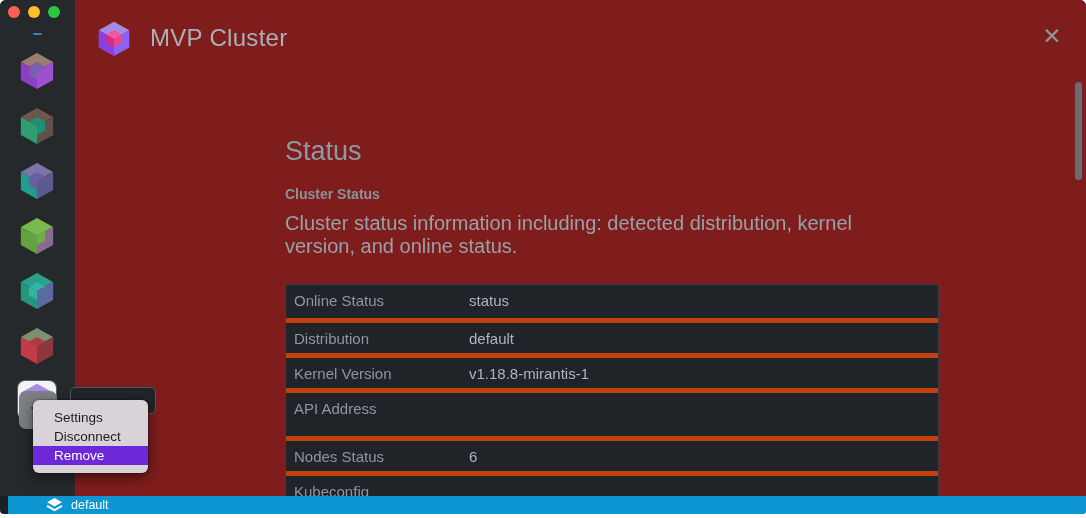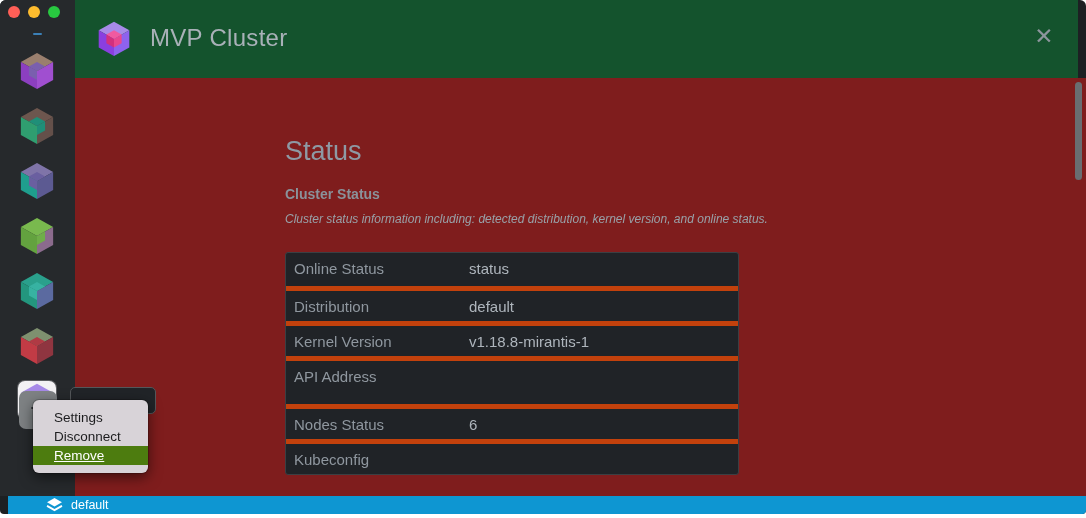--- a/index.html
+++ b/index.html
@@ -2,21 +2,21 @@
 <html><head>
 <meta charset="utf-8">
 <style>
   * { margin:0; padding:0; box-sizing:border-box; }
   html,body { width:1086px; height:518px; background:#ffffff; overflow:hidden;
               font-family:"Liberation Sans", sans-serif; }
   .app-window { position:absolute; left:0; top:0; width:1086px; height:514px;
                 background:#1d2023; border-radius:6px 6px 4px 4px; overflow:hidden; }
 
   
-  .titlebar { position:absolute; left:75px; top:0; right:8px; height:78px; background:#14532d; }
+  .titlebar { position:absolute; left:75px; top:0; right:0; height:78px; background:#7f1d1d; }
   .cluster-logo { position:absolute; left:21px; top:20px; }
   .window-title { position:absolute; left:75px; top:24px; font-size:24px; color:#a9b1b8; letter-spacing:.3px; }
   .close-btn { position:absolute; right:20px; top:22px; width:28px; height:28px;
                font-size:23px; color:#8d959d; text-align:center; line-height:28px; cursor:pointer; }
 
   
   .sidebar { position:absolute; left:0; top:0; width:75px; height:496px; background:#26292c; }
   .traffic { position:absolute; left:8px; top:6px; display:flex; gap:8px; }
   .traffic .dot { width:12px; height:12px; border-radius:50%; }
   .focus-dash { position:absolute; left:33px; top:33px; width:9px; height:2px;
@@ -27,22 +27,22 @@
                          box-shadow:0 0 0 1px rgba(255,255,255,.25); }
   .add-cluster { position:absolute; left:19px; top:391px; width:38px; height:38px;
                  background:#7e8284; border-radius:7px; color:#2e3134; font-size:27px;
                  font-weight:400; text-align:center; line-height:35px; cursor:pointer; }
 
   
   .content { position:absolute; left:75px; top:78px; right:0; height:418px; background:#7f1d1d; }
   .section { padding:58px 0 0 210px; width:784px; }
   .page-title { font-size:27px; font-weight:400; color:#8e99a4; line-height:30px; }
   .sub-title { margin-top:20px; font-size:14px; font-weight:700; color:#8a929a; }
-  .descr { margin-top:10px; font-size:12px; color:#99a1a8;font-style:italic; }
-  .status-table { margin-top:26px; width:454px; border:1px solid #3b3f43; border-radius:3px;
+  .descr { margin-top:10px; font-size:20px; color:#99a1a8; }
+  .status-table { margin-top:26px; width:654px; border:1px solid #3b3f43; border-radius:3px;
                   background:#202327; }
   .row { display:flex; border-top:5px solid #c2410c; min-height:33px; align-items:flex-start;
          padding:7px 8px 6px 8px; font-size:15px; }
   .row:first-child { border-top:none; }
   .row.tall { min-height:48px; }
   .row .lbl { width:175px; flex:none; color:#8f979f; }
   .row .val { color:#aeb5bc; }
 
   .scroll-thumb { position:absolute; right:4px; top:4px; width:7px; height:98px;
                   background:#696d71; border-radius:4px; }
@@ -195,21 +195,21 @@
       </div>
     </div>
     <div class="scroll-thumb"></div>
   </div>
 
   <div class="tooltip-box"></div>
 
   <div class="context-menu">
     <div class="menu-item">Settings</div>
     <div class="menu-item">Disconnect</div>
-    <div class="menu-item highlighted" style="background: #4d7c0f; text-decoration: underline;">Remove</div>
+    <div class="menu-item highlighted" style="background: #6d28d9;">Remove</div>
   </div>
 
   <div class="statusbar" style="background: rgb(14, 150, 210);">
     <div class="ns-item">
       <svg width="17" height="14" viewBox="0 0 18 15">
         <path d="M9 0 L17 4.5 9 9 1 4.5 Z" fill="#ffffff"></path>
         <path d="M1 8.5 L9 13 L17 8.5" fill="none" stroke="#ffffff" stroke-width="2"></path>
       </svg>
       <span class="ns-label">default</span>
     </div>

